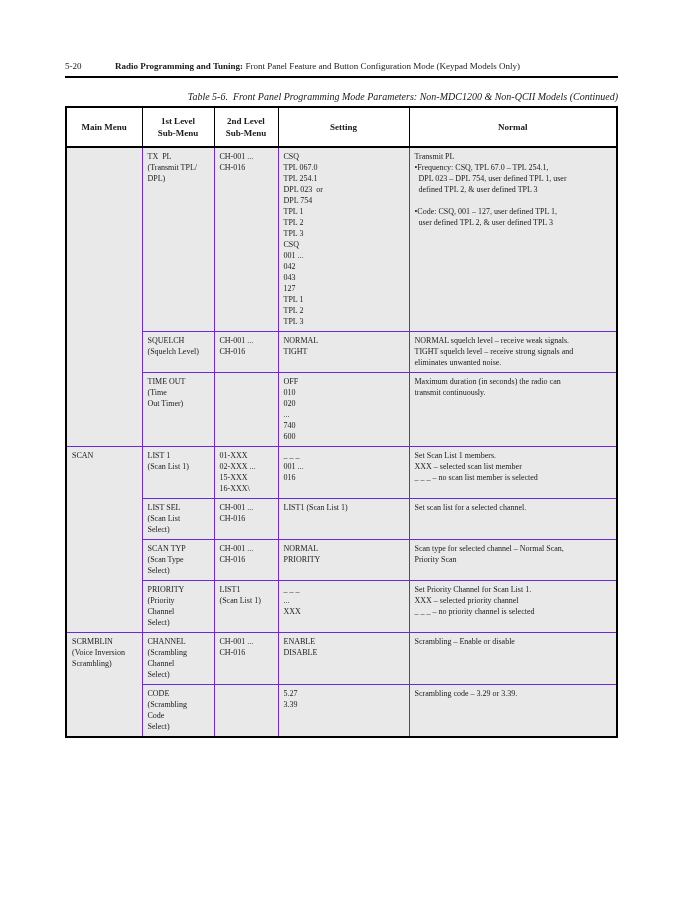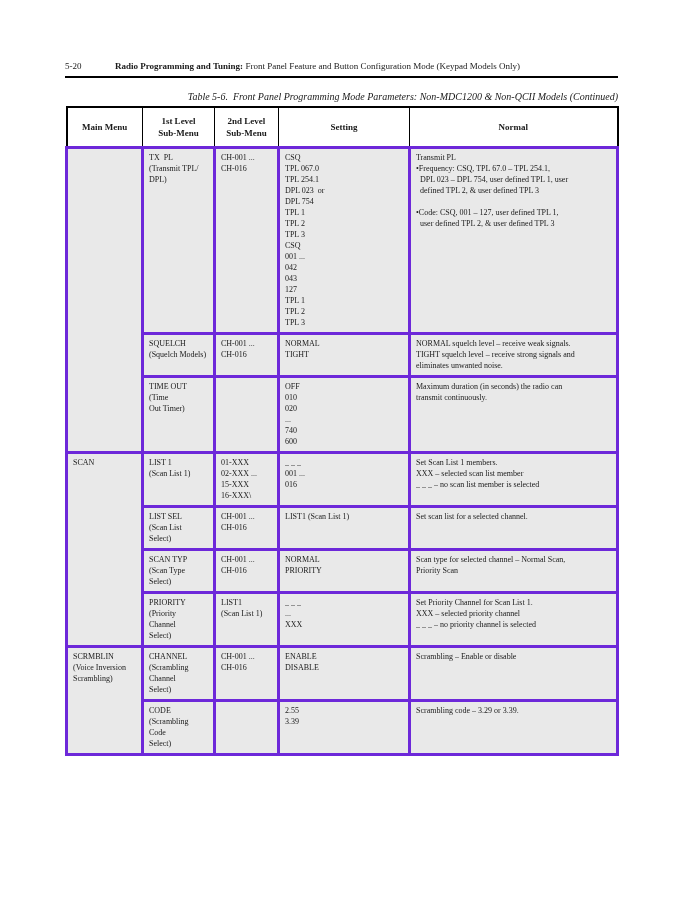--- a/index.html
+++ b/index.html
@@ -54,21 +54,21 @@
     vertical-align: middle;
     border: 1px solid #000;
     border-bottom: 2px solid #000;
     padding: 4px 2px;
     height: 30px;
   }
   table.params td {
     background: #e9e9e9;
     font-size: 8px;
     vertical-align: top;
-    border: 3px solid #6d28d9;
+    border: 1px solid #6d28d9;
     padding: 3px 4px 4px 5px;
   }
   .ln, .hln {
     white-space: pre;
     line-height: 11px;
     min-height: 11px;
   }
   .hln { line-height: 12px; min-height: 12px; }
   .setting-cols { display: flex; flex-direction: column; }
   .setting-cols .sc-left { width: 62px; flex: none; }
@@ -160,21 +160,21 @@
               <div class="ln">  DPL 023 – DPL 754, user defined TPL 1, user</div>
               <div class="ln">  defined TPL 2, &amp; user defined TPL 3</div>
               <div class="ln">&nbsp;</div>
               <div class="ln">•Code: CSQ, 001 – 127, user defined TPL 1,</div>
               <div class="ln">  user defined TPL 2, &amp; user defined TPL 3</div>
             </td>
           </tr>
           <tr>
             <td>
               <div class="ln">SQUELCH</div>
-              <div class="ln">(Squelch Models)</div>
+              <div class="ln">(Squelch Level)</div>
             </td>
             <td>
               <div class="ln">CH-001 ...</div>
               <div class="ln">CH-016</div>
             </td>
             <td>
               <div class="ln">NORMAL</div>
               <div class="ln">TIGHT</div>
             </td>
             <td>
@@ -312,21 +312,21 @@
           </tr>
           <tr>
             <td>
               <div class="ln">CODE</div>
               <div class="ln">(Scrambling</div>
               <div class="ln">Code</div>
               <div class="ln">Select)</div>
             </td>
             <td></td>
             <td>
-              <div class="ln">2.55</div>
+              <div class="ln">5.27</div>
               <div class="ln">3.39</div>
             </td>
             <td>
               <div class="ln">Scrambling code – 3.29 or 3.39.</div>
             </td>
           </tr>
         </tbody>
     </table>
 
   </div>

